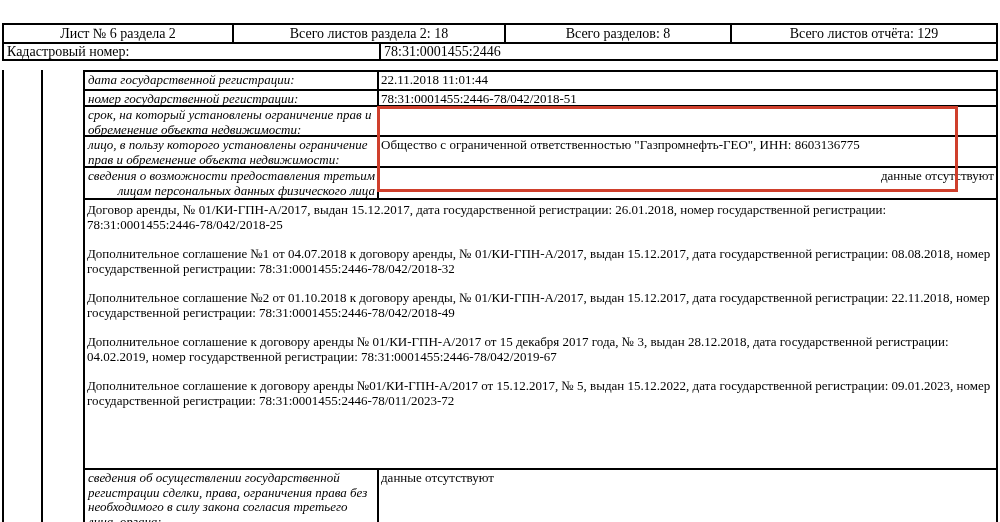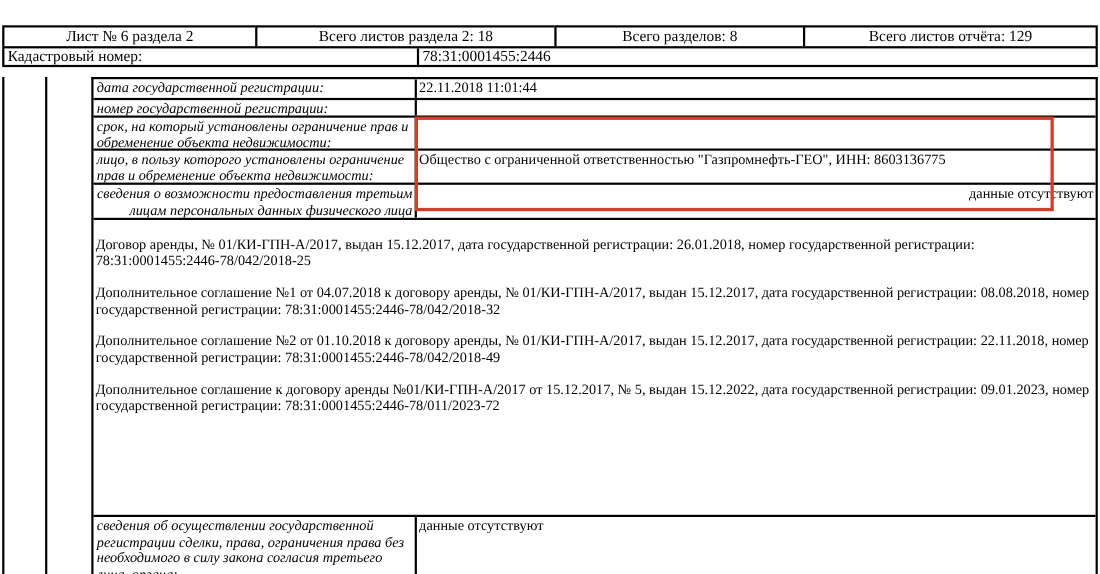--- a/index.html
+++ b/index.html
@@ -42,28 +42,28 @@
   .vl2 { left:41px; }
 
   
   .itable {
     position:absolute; left:83px; top:70px; width:915px; height:452px; box-sizing:border-box;
     border-top:2px solid #000; border-left:2px solid #000; border-right:2px solid #000;
     background:#fff;
   }
   .trow { display:flex; box-sizing:border-box; border-bottom:2px solid #000; overflow:hidden; }
   .trow.last { border-bottom:none; }
-  .r1 { height:19px; } .r2 { height:16px;flex-direction:column; } .r3 { height:30px;flex-direction:column; } .r4 { height:31px; }
+  .r1 { height:19px; } .r2 { height:16px; } .r3 { height:30px;flex-direction:column; } .r4 { height:31px; }
   .r5 { height:32px;text-align:right; } .r6 { height:270px; } .r7 { height:52px; }
   .tlabel {
     width:294px; box-sizing:border-box; border-right:2px solid #000;
     padding:1px 2px 0 3px; font-size:13px; line-height:14.5px;font-style:italic;
   }
   .tvalue { flex:1; padding:1px 2px 0 2px; font-size:13px; line-height:14.5px; }
-  .r6 .tvalue { padding-top:14px; line-height:15px; }
+  .r6 .tvalue { padding-top:2px; line-height:15px; }
   .para { margin:0 0 14px 0; }
   .para:last-child { margin-bottom:0; }
 
   
   .highlight {
     position:absolute; left:377px; top:106px; width:581px; height:86px; box-sizing:border-box;
     border:3px solid #cf3f2c; background:transparent; pointer-events:none; z-index:5;
   }
 </style>
 </head>
@@ -111,20 +111,21 @@
     <div class="trow r5">
       <div class="tlabel">сведения о возможности предоставления третьим лицам персональных данных физического лица</div>
       <div class="tvalue">данные отсутствуют</div>
     </div>
 
     <div class="trow r6">
       <div class="tvalue">
         <div class="para">Договор аренды, № 01/КИ-ГПН-А/2017, выдан 15.12.2017, дата государственной регистрации: 26.01.2018, номер государственной регистрации: 78:31:0001455:2446-78/042/2018-25</div>
         <div class="para">Дополнительное соглашение №1 от 04.07.2018 к договору аренды, № 01/КИ-ГПН-А/2017, выдан 15.12.2017, дата государственной регистрации: 08.08.2018, номер государственной регистрации: 78:31:0001455:2446-78/042/2018-32</div>
         <div class="para">Дополнительное соглашение №2 от 01.10.2018 к договору аренды, № 01/КИ-ГПН-А/2017, выдан 15.12.2017, дата государственной регистрации: 22.11.2018, номер государственной регистрации: 78:31:0001455:2446-78/042/2018-49</div>
+        <div class="para">Дополнительное соглашение к договору аренды № 01/КИ-ГПН-А/2017 от 15 декабря 2017 года, № 3, выдан 28.12.2018, дата государственной регистрации: 04.02.2019, номер государственной регистрации: 78:31:0001455:2446-78/042/2019-67</div>
         <div class="para">Дополнительное соглашение к договору аренды №01/КИ-ГПН-А/2017 от 15.12.2017, № 5, выдан 15.12.2022, дата государственной регистрации: 09.01.2023, номер государственной регистрации: 78:31:0001455:2446-78/011/2023-72</div>
       </div>
     </div>
 
     <div class="trow r7 last">
       <div class="tlabel">сведения об осуществлении государственной регистрации сделки, права, ограничения права без необходимого в силу закона согласия третьего лица, органа:</div>
       <div class="tvalue">данные отсутствуют</div>
     </div>
 
   </div>

